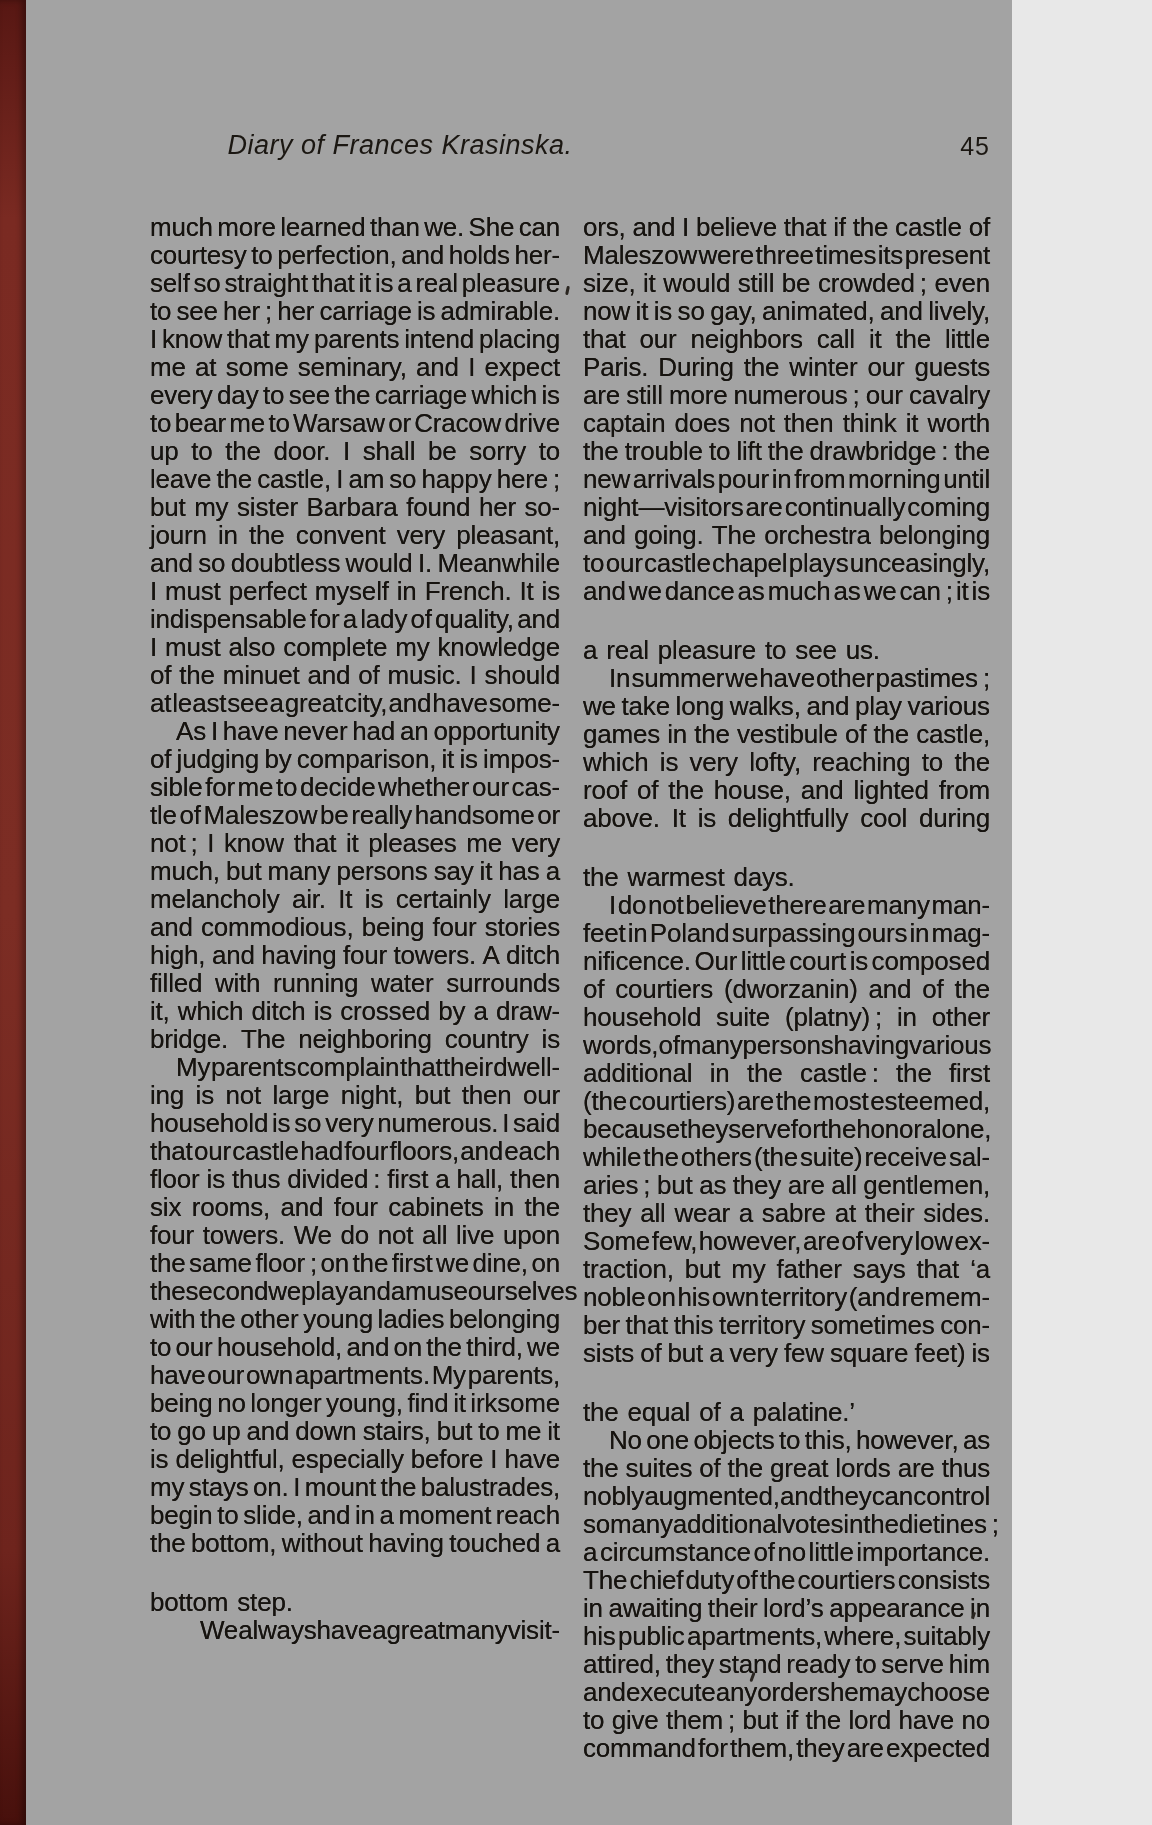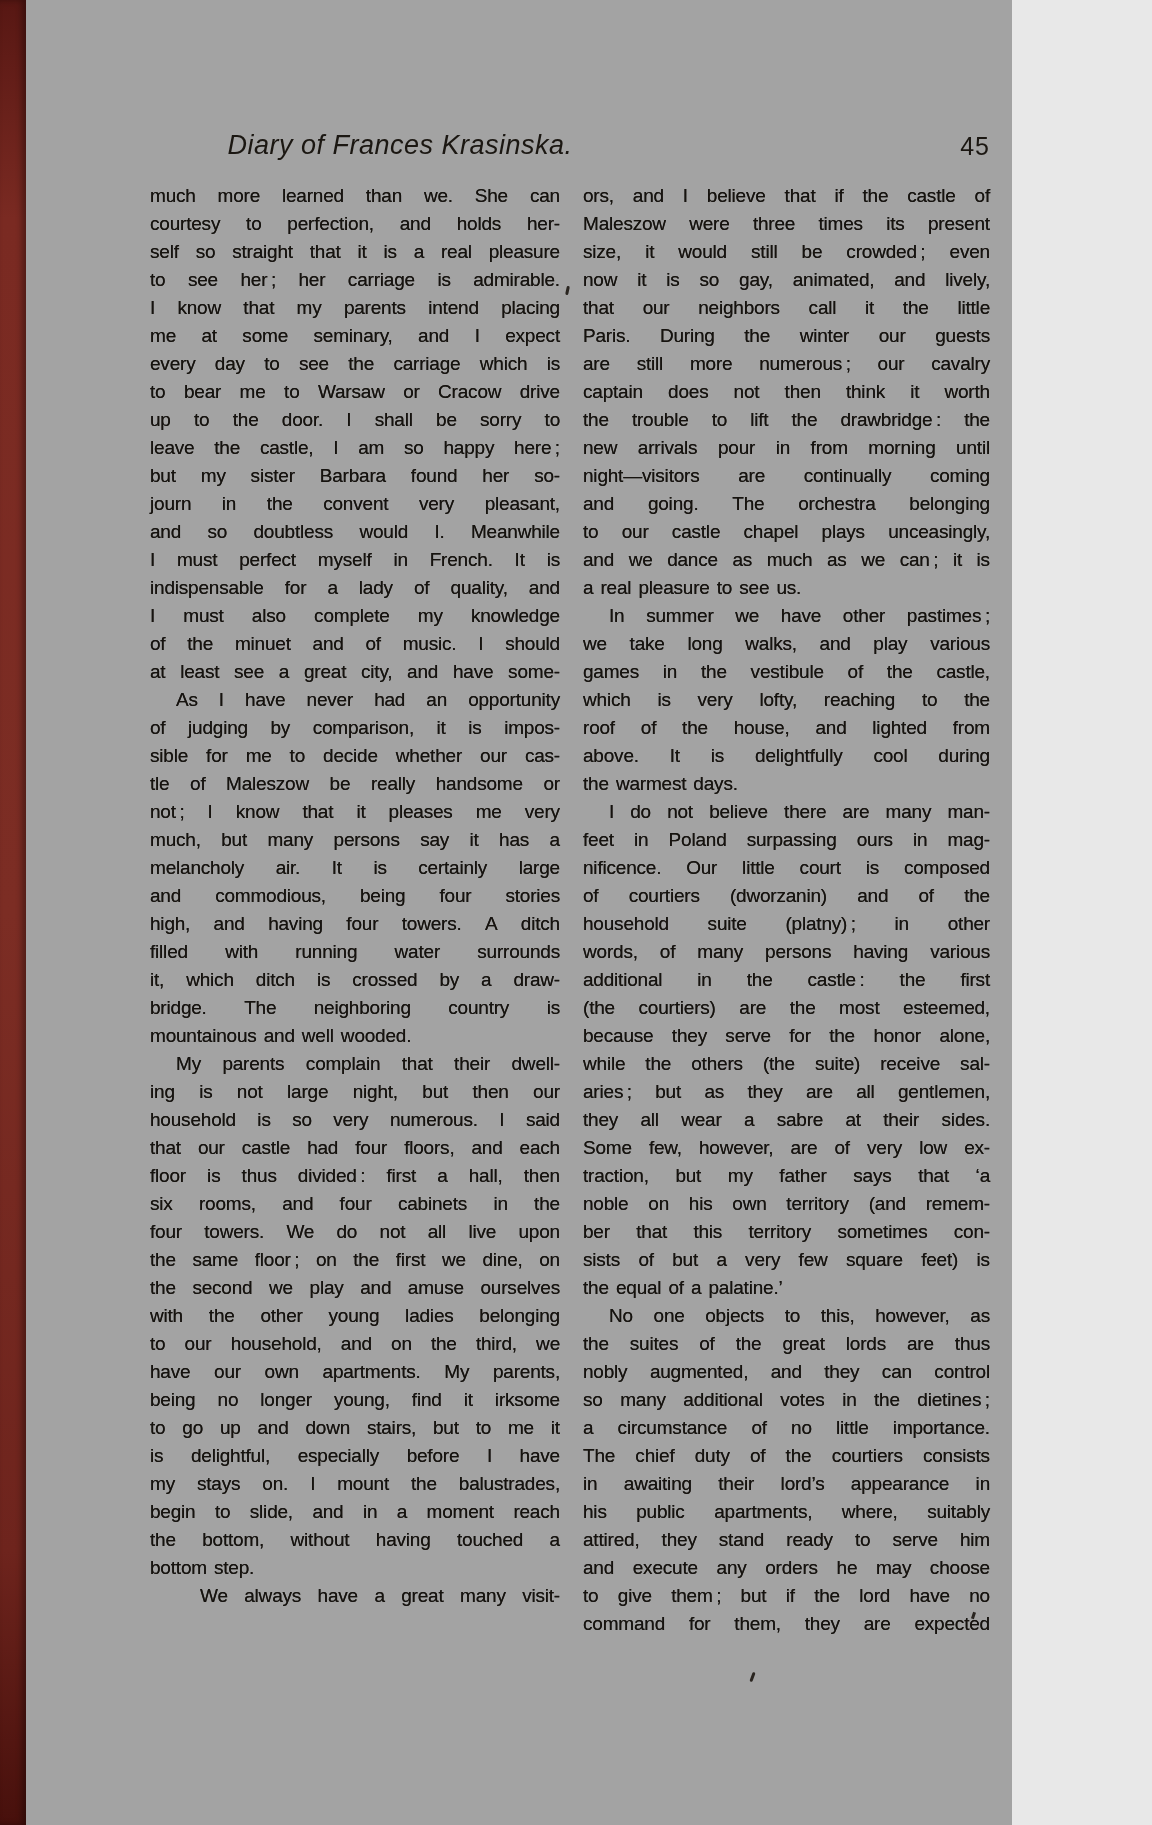--- a/index.html
+++ b/index.html
@@ -17,28 +17,28 @@
   .head-title{
     position:absolute; top:130px; left:400px; transform:translateX(-50%);
     font-style:italic; font-size:27px; white-space:nowrap; letter-spacing:.5px;
     color:#1b1712;
   }
   .page-num{
     position:absolute; top:132px; left:940px; width:50px; text-align:right;
     font-size:25px; letter-spacing:1px; color:#1b1712;
   }
   .col{
-    position:absolute; top:185px;
-    font-size:19px; letter-spacing:-0.2px;
+    position:absolute; top:212px;
+    font-size:26px; letter-spacing:-0.2px;
     text-shadow:0 0 .5px rgba(22,19,15,.85);
   }
   .col.left{ left:150px; width:410px; }
   .col.right{ left:583px; width:407px; }
   .line{ height:28px; display:flex; justify-content:space-between; white-space:nowrap; }
-  .line.e{ display:block; word-spacing:2px; }
+  .line.e{ display:block; word-spacing:2px;margin-top:31px; }
   .speck{ position:absolute; background:#2a2520; }
   .speck.apos{ width:3px; height:9px; border-radius:2px; transform:rotate(12deg); }
   .speck.dash{ width:3px; height:7px; transform:rotate(18deg); }
   .speck.comma{ width:3px; height:10px; border-radius:2px; transform:rotate(20deg); }
 </style>
 </head>
 <body>
 
 <div class="page">
   <div class="spine"></div>
@@ -314,21 +314,20 @@
         <span>a</span>
         <span>draw-</span>
       </div>
       <div class="line">
         <span>bridge.</span>
         <span>The</span>
         <span>neighboring</span>
         <span>country</span>
         <span>is</span>
       </div>
-      <div class="line e">mountainous and well wooded.</div>
       <div class="line" style="padding-left: 26px;">
         <span>My</span>
         <span>parents</span>
         <span>complain</span>
         <span>that</span>
         <span>their</span>
         <span>dwell-</span>
       </div>
       <div class="line">
         <span>ing</span>

